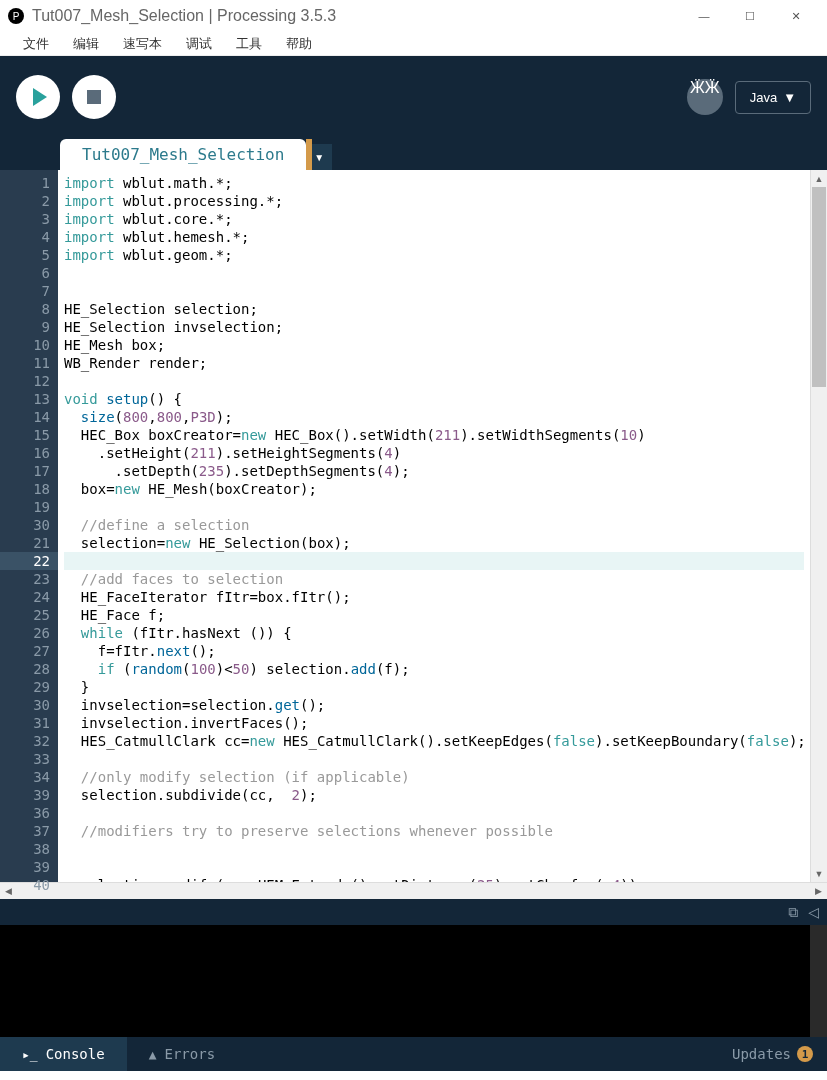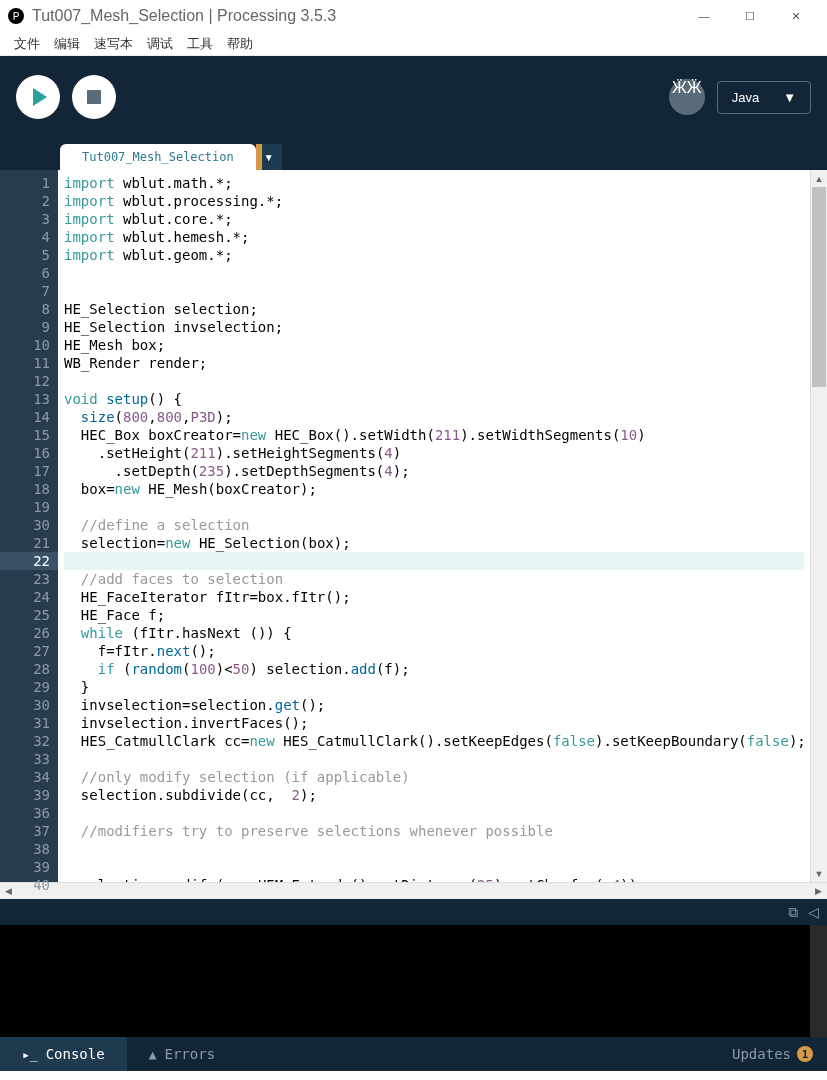--- a/index.html
+++ b/index.html
@@ -4,34 +4,34 @@
 <style>
 * { margin: 0; padding: 0; box-sizing: border-box; }
 body { font-family: "Segoe UI", sans-serif; font-size: 13px; background: #fff; width: 827px; height: 1080px; overflow: hidden; position: relative; }
 
 .titlebar { height: 32px; background: #fff; display: flex; align-items: center; padding: 0 8px; }
 .titlebar .app-icon { width: 16px; height: 16px; background: #000; border-radius: 50%; margin-right: 8px; display:flex; align-items:center; justify-content:center; color:#fff; font-size:10px; }
 .titlebar .title { color: #666; font-size: 16px; flex: 1; }
 .titlebar .win-btns { display: flex; }
 .titlebar .win-btn { width: 46px; height: 32px; display: flex; align-items: center; justify-content: center; color: #555; font-size: 11px; cursor: default; }
 
-.menubar { height: 24px; background: #fff; display: flex; align-items: center; padding: 0 8px; gap: 2px; border-bottom: 1px solid #eee; }
+.menubar { height: 24px; background: #fff; display: flex; align-items: center; padding: 0 17px; gap: 12px; border-bottom: 1px solid #eee; }
 .menubar .menu-item { padding: 2px 6px; font-size: 13px; color: #333; cursor: default; }
 
 .toolbar { height: 82px; background: #132638; display: flex; align-items: center; padding: 0 16px; justify-content: space-between; }
 .toolbar-left { display: flex; gap: 12px; }
 .round-btn { width: 44px; height: 44px; border-radius: 50%; background: #fff; display: flex; align-items: center; justify-content: center; cursor: pointer; }
 .play-tri { width: 0; height: 0; border-left: 14px solid #29a19c; border-top: 9px solid transparent; border-bottom: 9px solid transparent; margin-left: 3px; }
 .stop-sq { width: 14px; height: 14px; background: #5a6b7a; }
 .toolbar-right { display: flex; align-items: center; gap: 12px; }
 .debug-btn { width: 36px; height: 36px; border-radius: 50%; background: #5a6b7a; display: flex; align-items: flex-start; justify-content: center; color: #fff; cursor: pointer; font-size: 16px; }
-.mode-btn { border: 1px solid #5a6b7a; border-radius: 4px; padding: 8px 14px; color: #fff; background: transparent; display: flex; align-items: center; gap: 24px; cursor: pointer; font-size: 13px; }
+.mode-btn { border: 1px solid #5a6b7a; border-radius: 4px; padding: 8px 14px; color: #fff; background: transparent; display: flex; align-items: center; gap: 6px; cursor: pointer; font-size: 13px; }
 
 .tabbar { height: 32px; background: #132638; display: flex; align-items: flex-end; padding-left: 60px; }
-.tab { background: #fff; padding: 6px 22px; border-top-left-radius: 6px; border-top-right-radius: 6px; font-family: "Consolas", monospace; font-size: 12px; color: #2c7a8c; position: relative; }
+.tab { background: #fff; padding: 6px 22px; border-top-left-radius: 6px; border-top-right-radius: 6px; font-family: "Consolas", monospace; font-size: 16px; color: #2c7a8c; position: relative; }
 .tab-accent { position: absolute; right: -6px; top: 0; width: 6px; height: 100%; background: #d49a4a; }
 .tab-dropdown { width: 26px; height: 26px; background: #1e3a4f; margin-left: 0; display: flex; align-items: center; justify-content: center; color: #fff; cursor: pointer; font-size: 10px; }
 
 .editor-wrap { display: flex; background: #fff; height: 712px; position: relative; }
 .gutter { width: 58px; background: #293c4f; color: #8a9aa8; text-align: right; padding-top: 4px; font-family: "Consolas", monospace; font-size: 14px; line-height: 18px; user-select: none; }
 .gutter .ln { padding-right: 8px; height: 18px; }
 .gutter .ln.hl { background: #3a5266; color: #fff; }
 .code { flex: 1; font-family: "Consolas", monospace; font-size: 14px; line-height: 18px; padding: 4px 6px 0 6px; white-space: pre; overflow: hidden; color: #000; position: relative; }
 .code .line { height: 18px; }
 .code .line.hl { background: #e8f5f5; }

